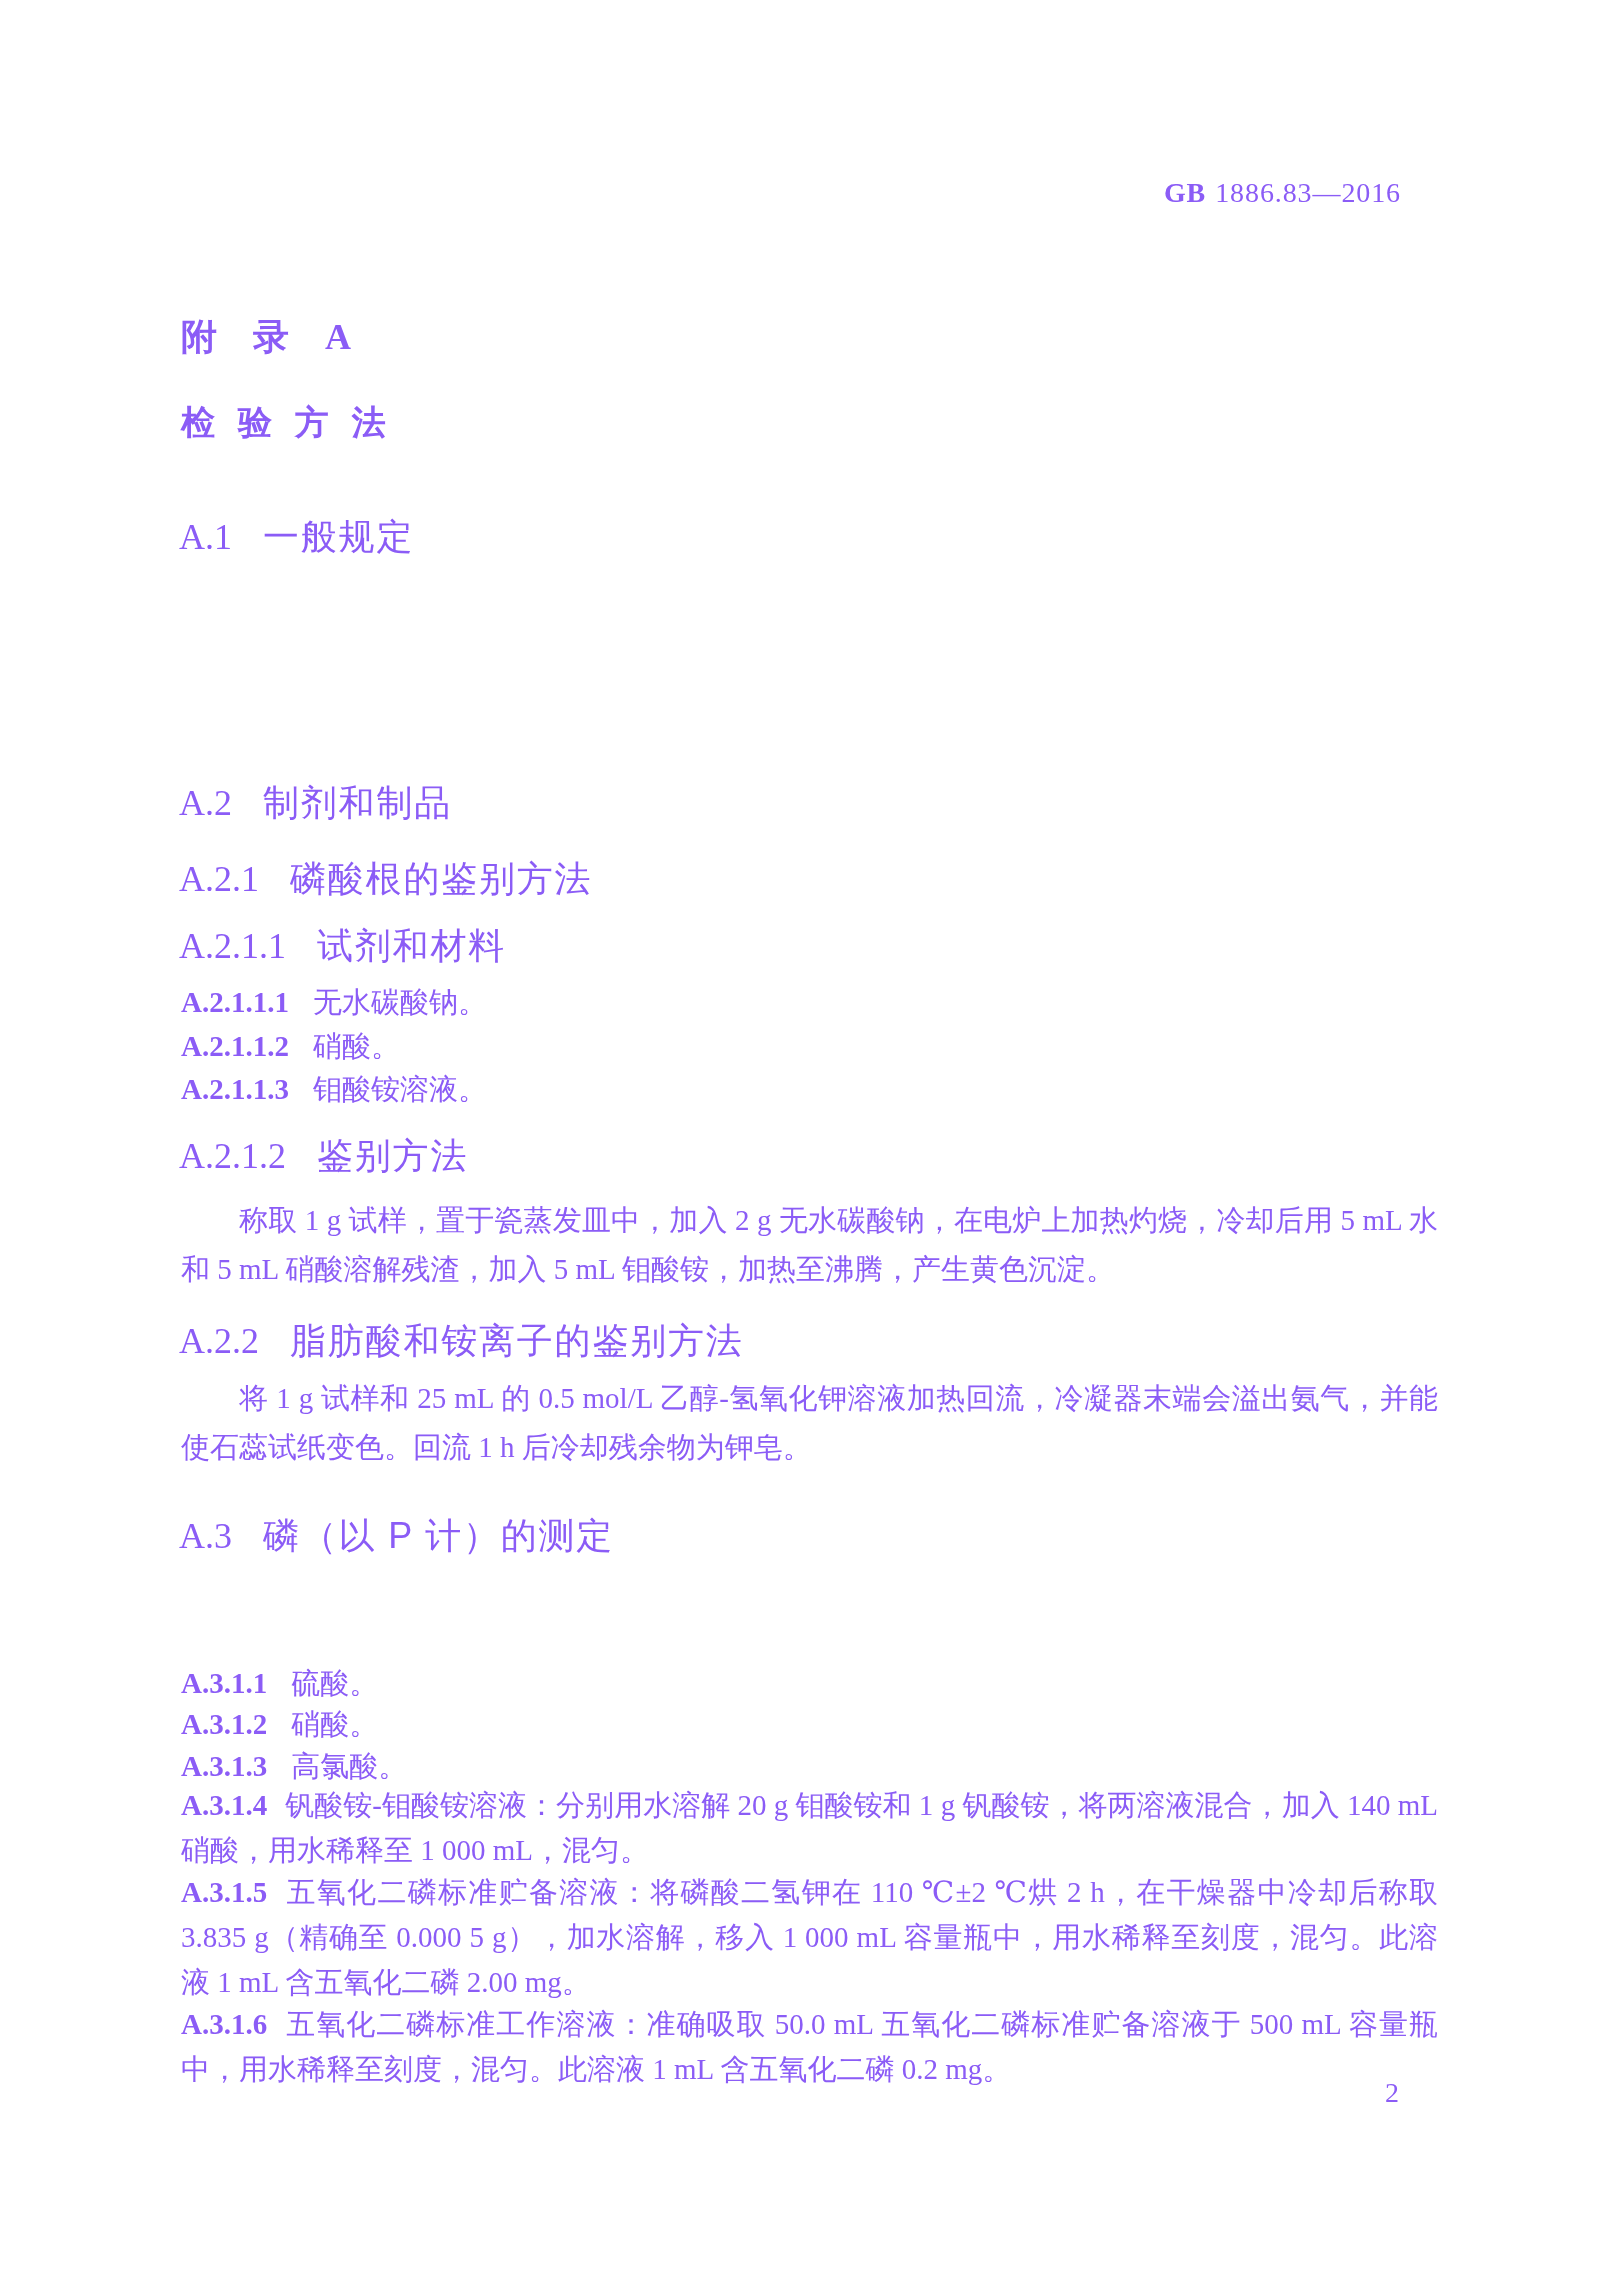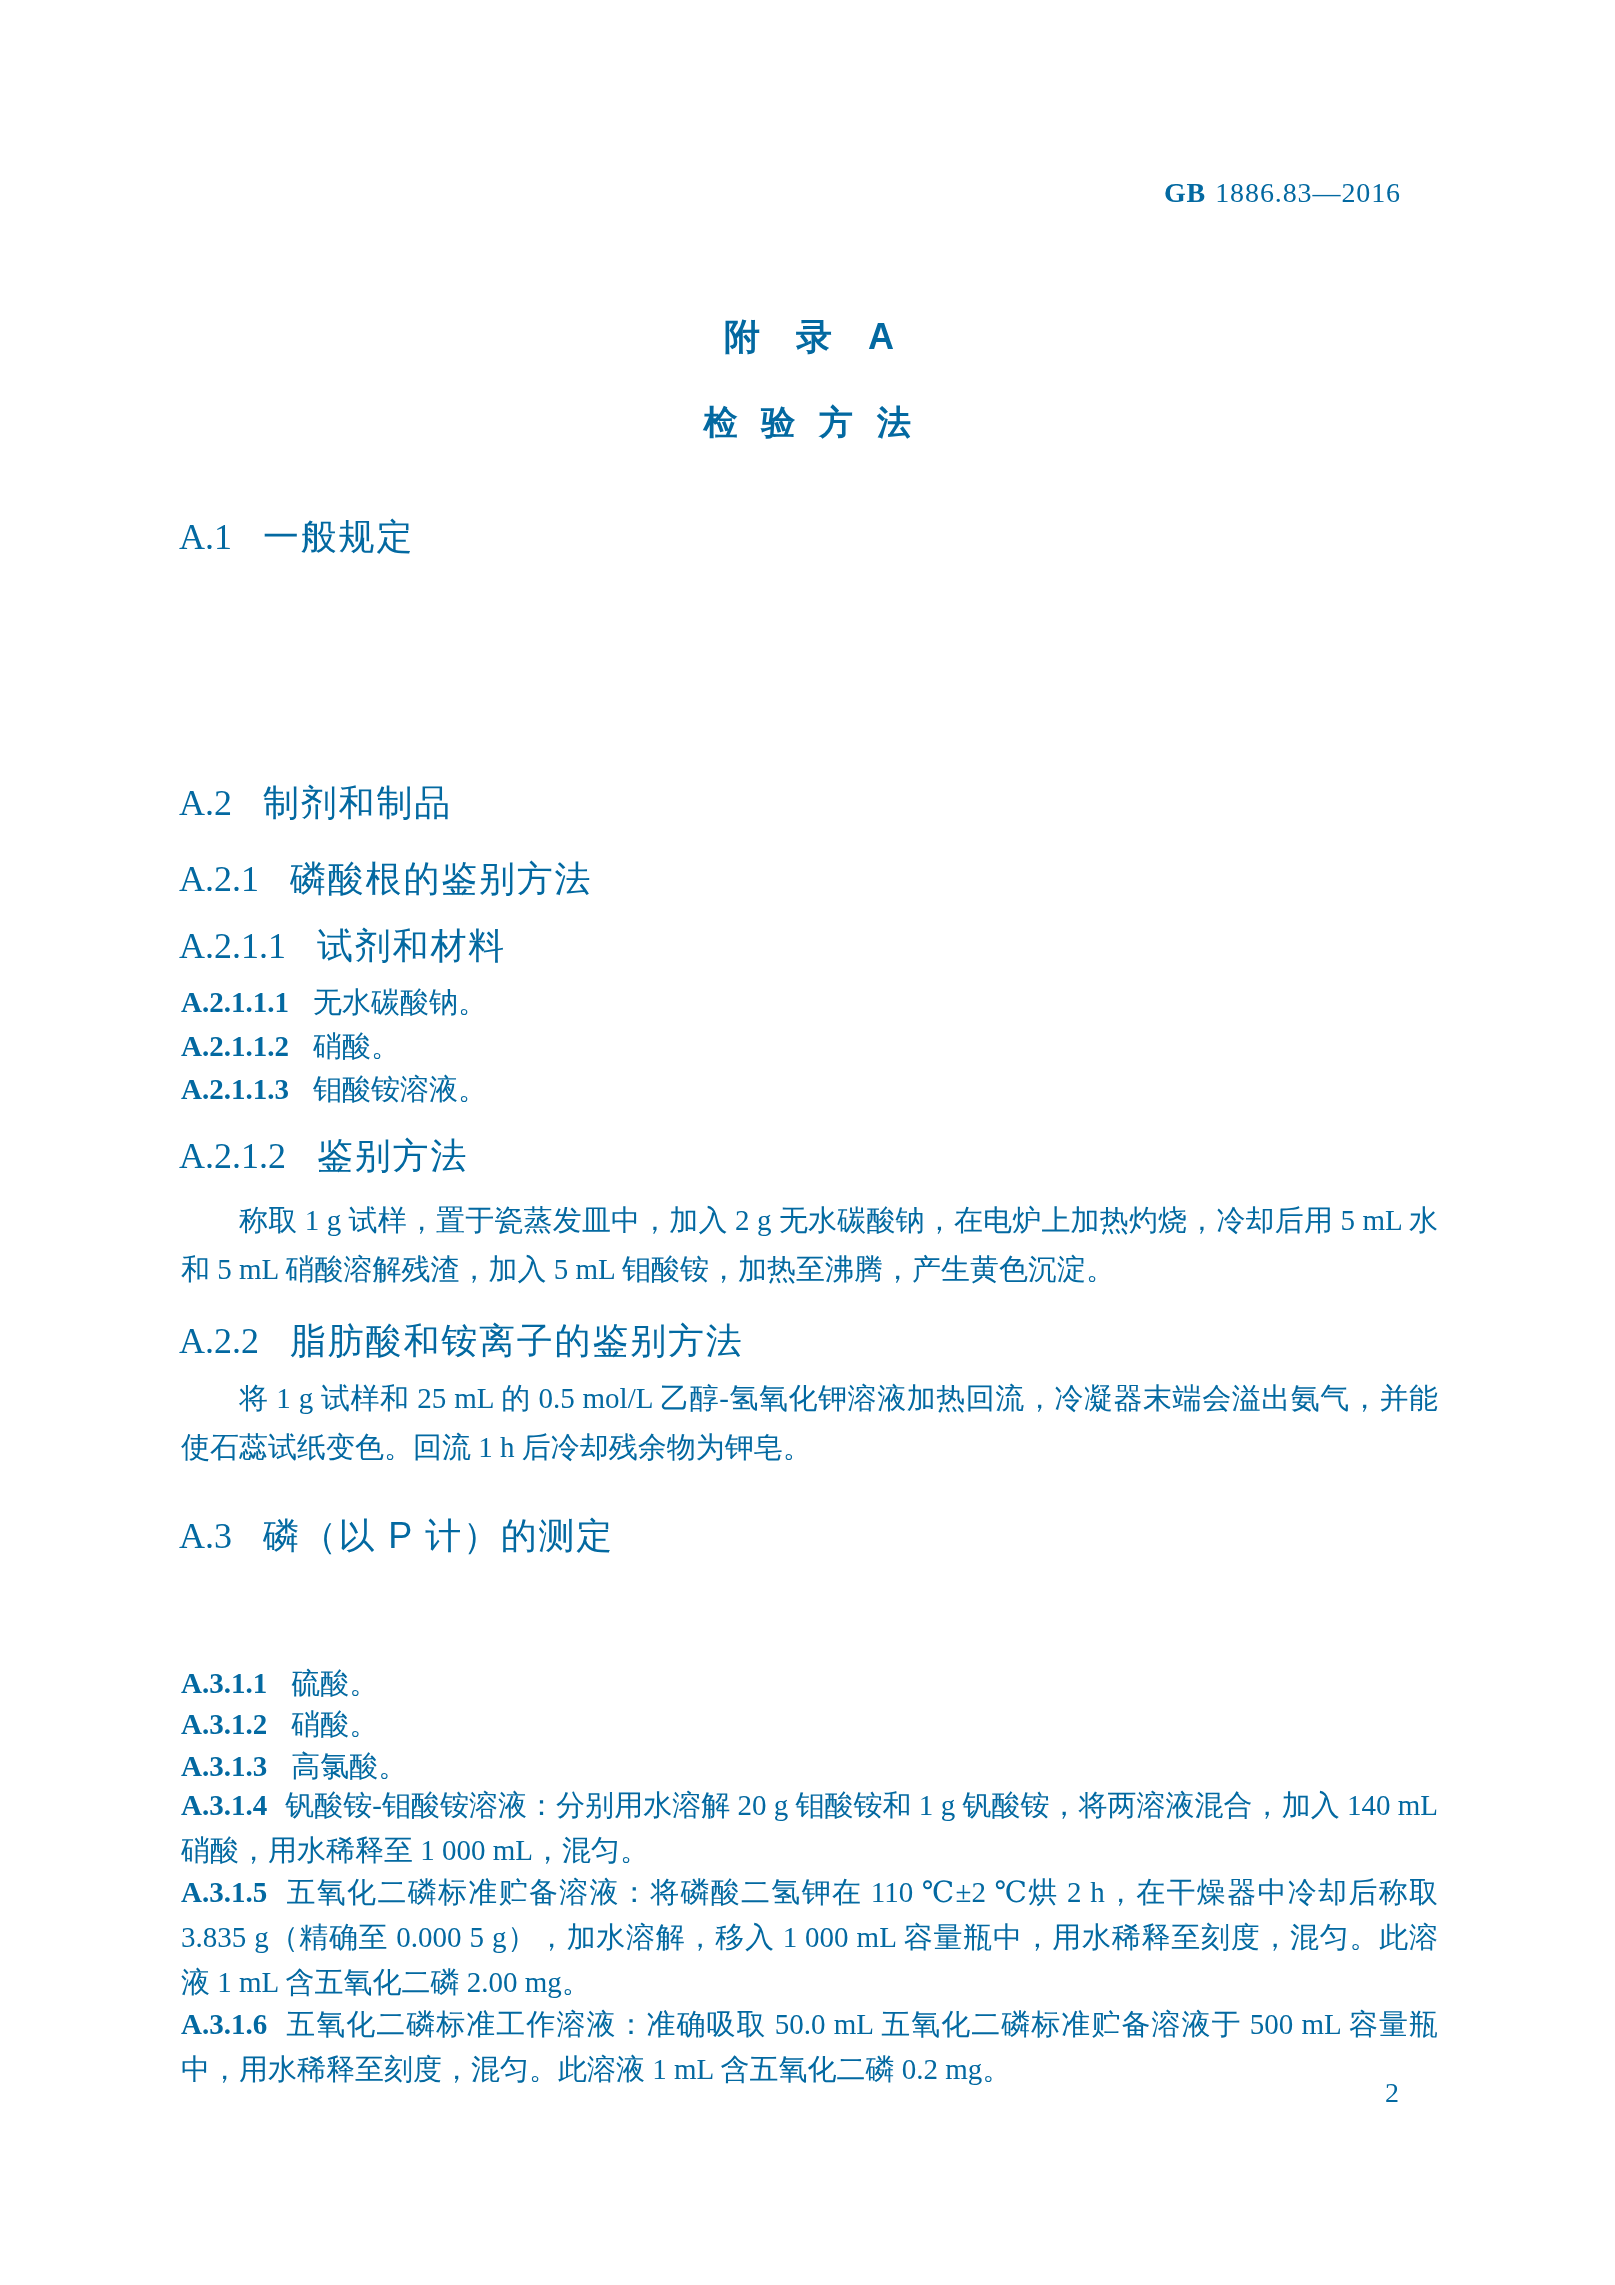--- a/index.html
+++ b/index.html
@@ -2,42 +2,42 @@
 <html lang="zh" style="font-size:14.5px"><head>
 <meta charset="utf-8">
 <style>
   html, body { margin: 0; padding: 0; background: #e8e8e8; }
   .page {
     position: relative;
     width: 1616px;
     height: 2285px;
     margin: 0 auto;
     background: #ffffff;
-    color: #0369a1;
+    color: #8b5cf6;
     font-family: "Liberation Serif", "DejaVu Serif", serif;
     overflow: hidden;
   }
   
   .header-code {
     position: absolute;
     top: 177px;
     right: 215px;
     font-size: 28px;
     letter-spacing: 0.9px;
     white-space: nowrap;
   }
   .header-code .gb-prefix { font-weight: bold; margin-right: 9px; }
   
   .appendix-title, .appendix-subtitle {
     position: absolute;
     left: 181px;
     width: 1256px;
-    text-align: center;
+    text-align: left;
     font-weight: bold;
-    font-family: Liberation Sans, sans-serif;
+    font-family: Liberation Serif, serif;
     white-space: nowrap;
   }
   .appendix-title { top: 313px; font-size: 36px; }
   .appendix-subtitle { top: 400px; font-size: 34px; word-spacing: 7.2px; letter-spacing: 3.6px; }
   
   .h-block {
     position: absolute;
     left: 179px;
     width: 1257px;
     font-size: 36px;

